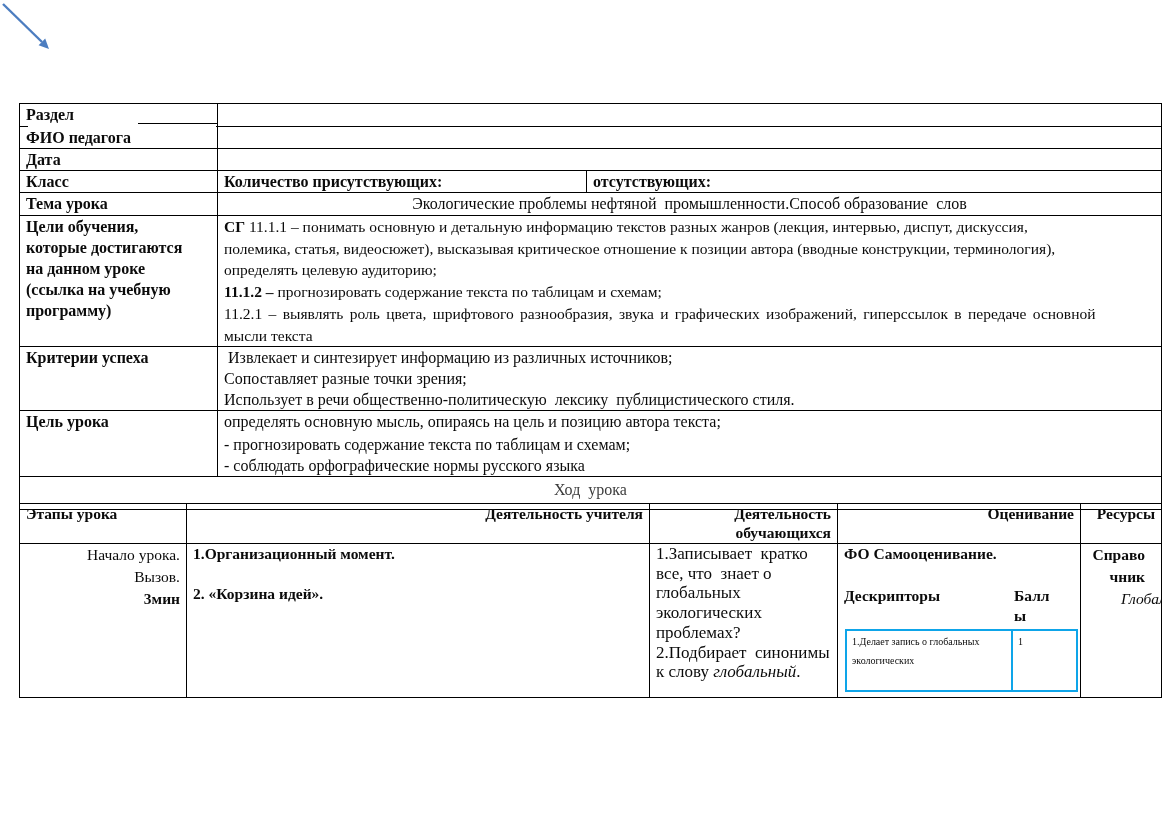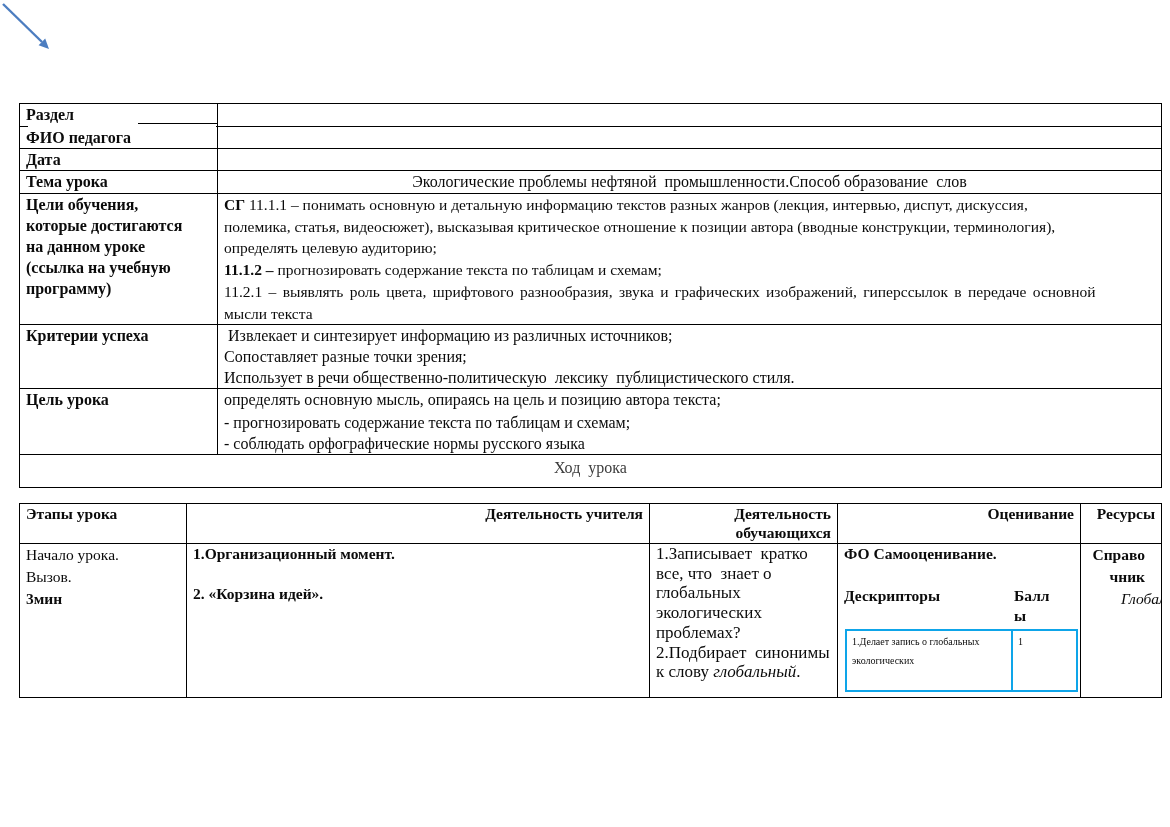--- a/index.html
+++ b/index.html
@@ -25,21 +25,21 @@
   
   .goal .ln{line-height:21px;}
   .goal .ln:first-child{margin-bottom:2px;}
   .crit .ln{line-height:20px;padding-top:1px;}
   
   td.hod{color:#3c3c3c;text-align:center;padding-top:4px;font-size:16px;}
   
   .lower td{font-size:15.5px;}
   .hdr{font-weight:bold;text-align:right;padding-top:4px;line-height:19px;font-size:16px;}
   .hdr.left{text-align:left;margin-left:23px;}
-  .stage-cell .ln{line-height:22px;}
+  .stage-cell .ln{line-height:22px;text-align:right;}
   .stage-cell{padding-top:5px;}
   .teacher-cell{padding-top:5px;}
   .teacher-cell .ln{font-weight:bold;line-height:20px;}
   .teacher-cell .ln:first-child{margin-bottom:20px;}
   .students-cell{padding-top:3px;}
   .students-cell .ln{line-height:19.7px;font-size:17px;}
   .assess-cell{padding-top:4px;}
   .fo-title{font-weight:bold;line-height:20px;white-space:pre;display:block;}
   .desc-flex{display:flex;font-weight:bold;margin-top:22px;line-height:20px;}
   .desc-l{width:170px;}
@@ -81,20 +81,31 @@
       <td class="lbl">
             <span class="ln">ФИО педагога</span>
           </td>
       <td colspan="2"></td>
     </tr>
     <tr style="height:22px">
       <td class="lbl">
             <span class="ln">Дата</span>
           </td>
       <td colspan="2"></td>
+    </tr>
+    <tr style="height:22px">
+      <td class="lbl">
+            <span class="ln">Класс</span>
+          </td>
+      <td class="lbl">
+            <span class="ln">Количество присутствующих:</span>
+          </td>
+      <td class="lbl">
+            <span class="ln">отсутствующих:</span>
+          </td>
     </tr>
     <tr style="height:14px">
       <td class="lbl">
             <span class="ln">Тема урока</span>
           </td>
       <td colspan="2" class="center">
             <span class="ln">Экологические проблемы нефтяной  промышленности.Способ образование  слов</span>
           </td>
     </tr>
     <tr style="height:130px">

